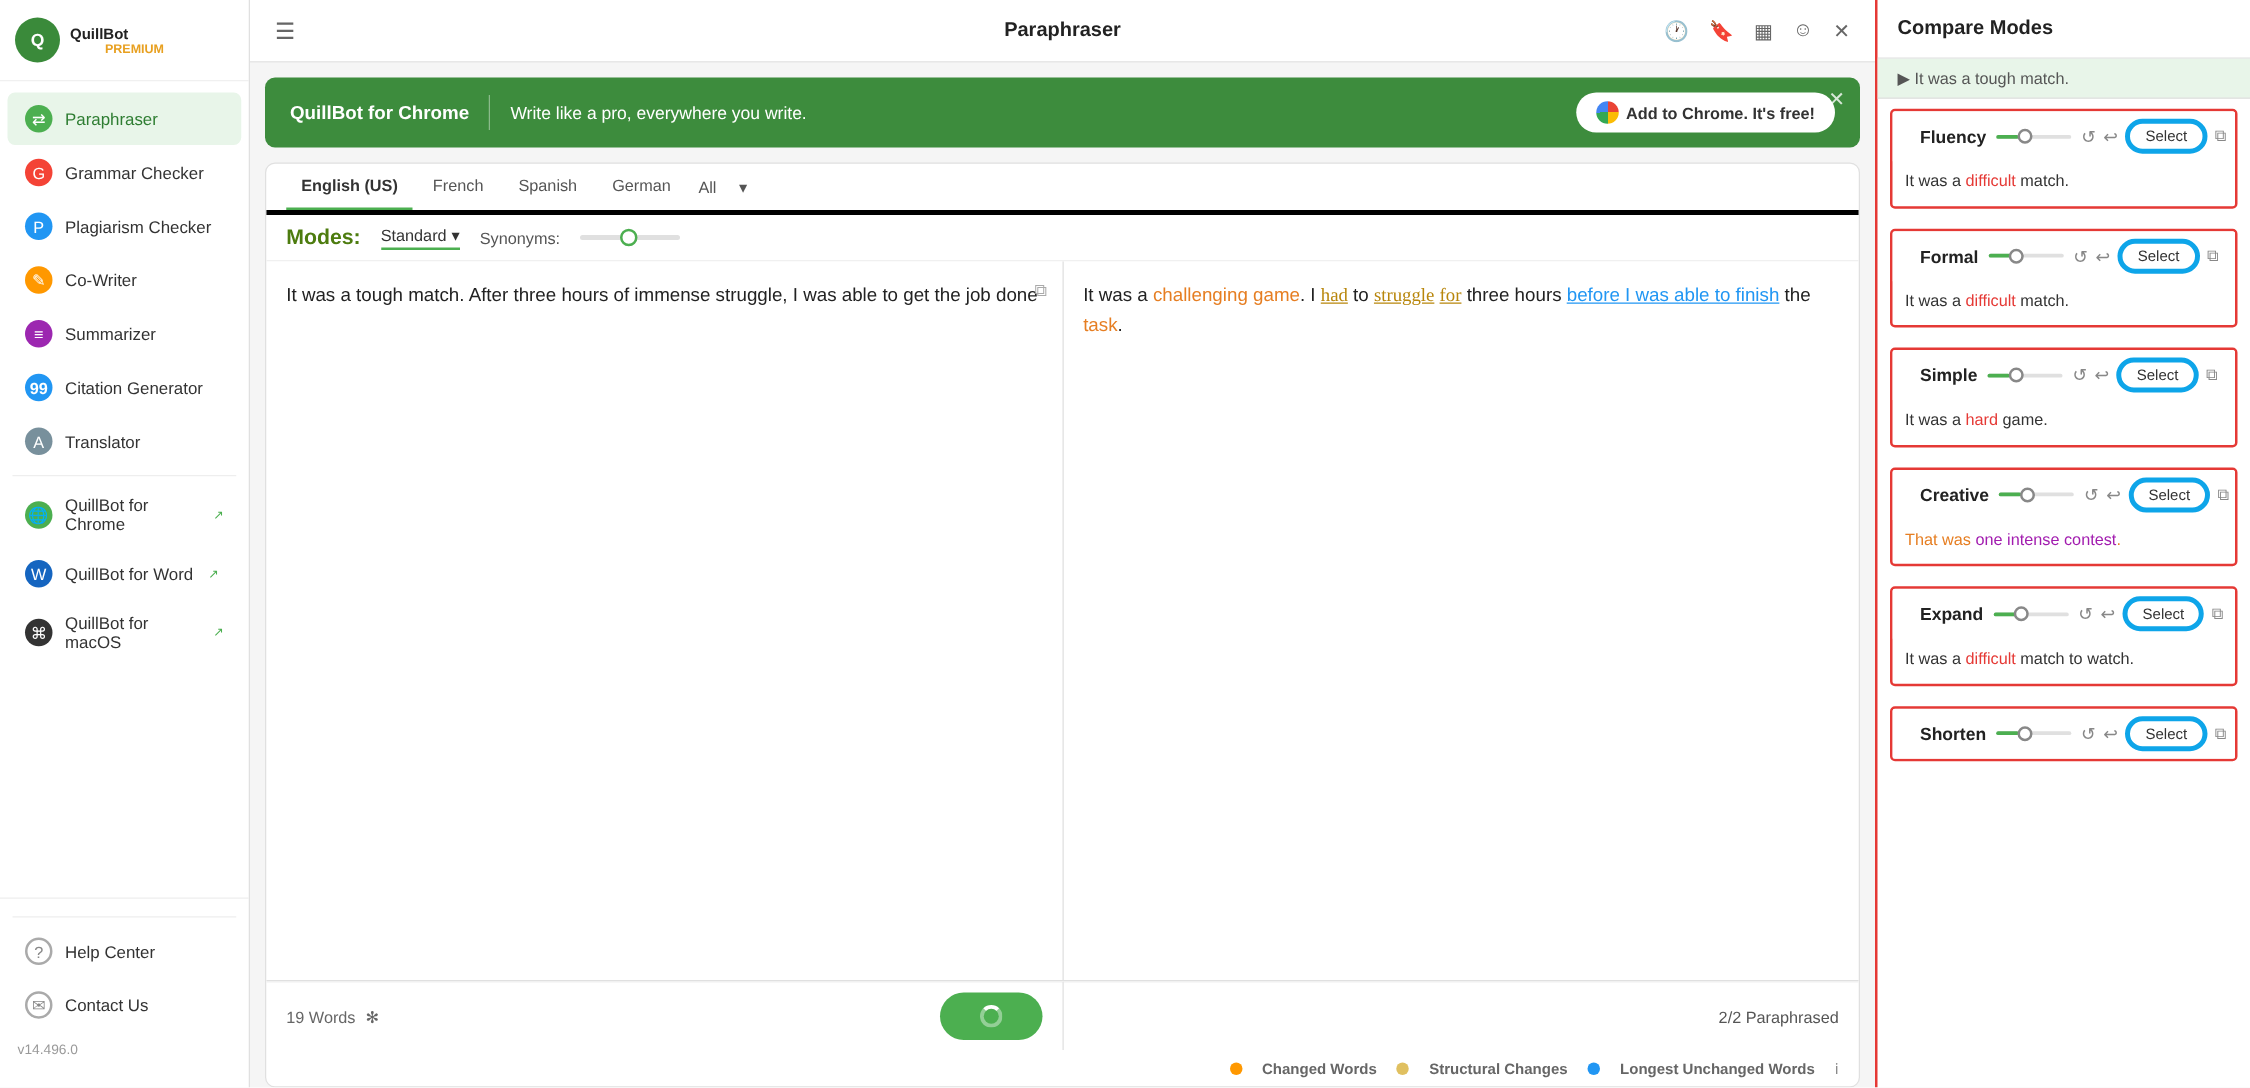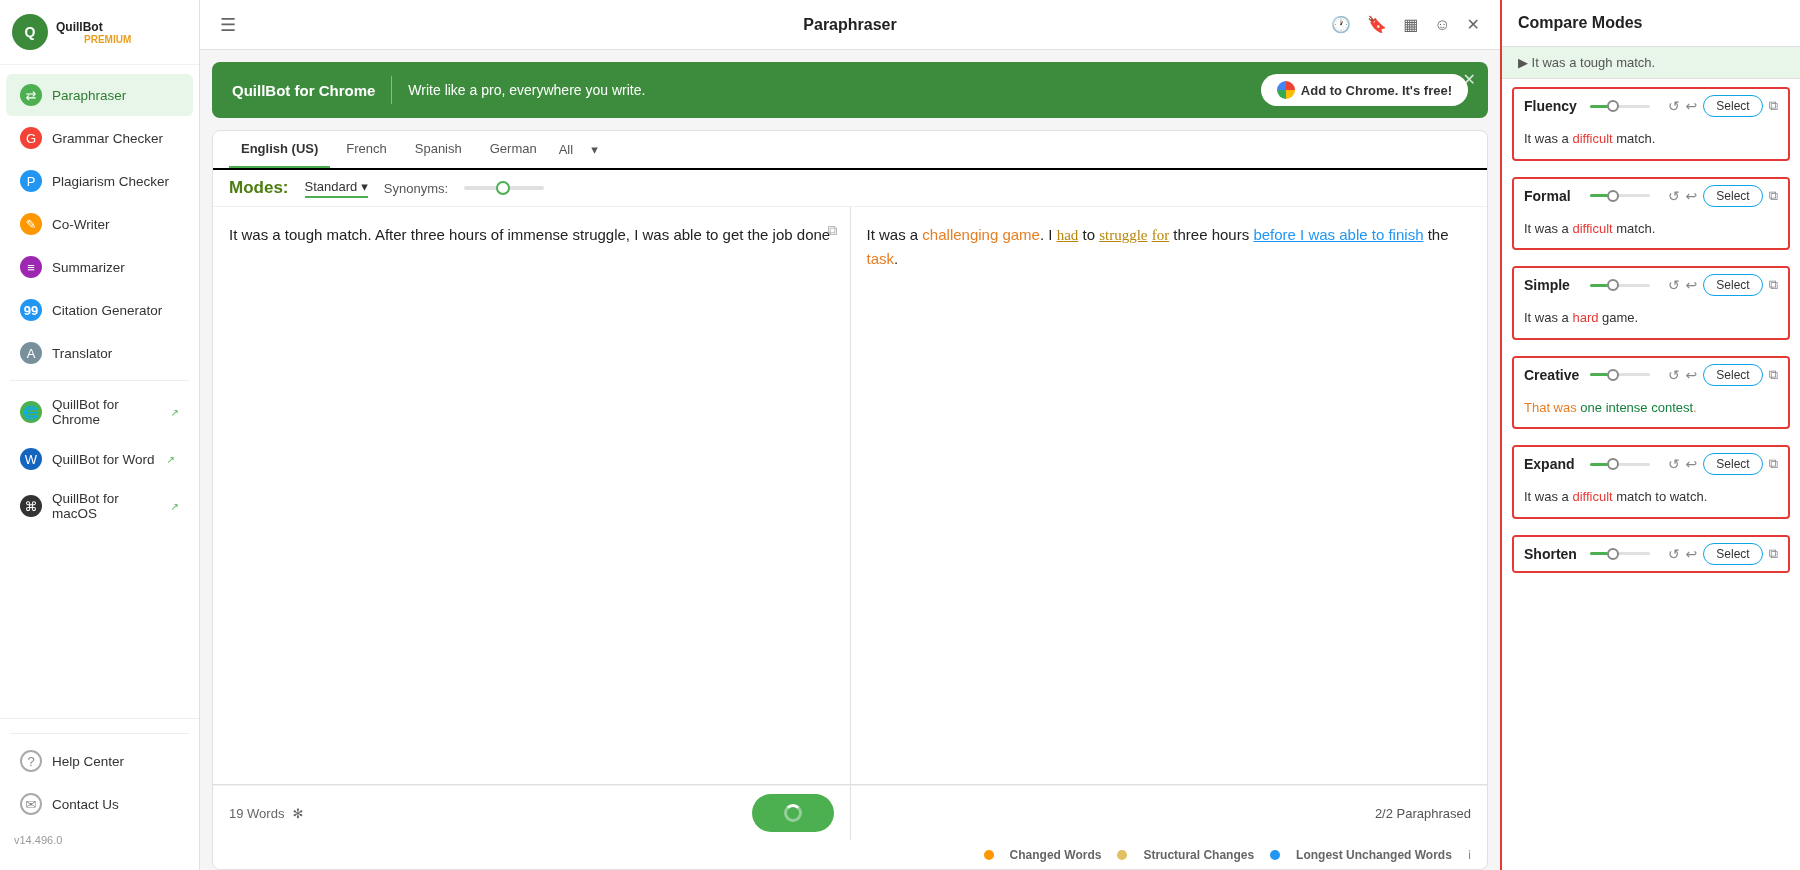--- a/index.html
+++ b/index.html
@@ -212,21 +212,21 @@
       border-radius: 8px;
       border: 1px solid #e0e0e0;
       flex: 1;
       display: flex;
       flex-direction: column;
       overflow: hidden;
     }
     .lang-tabs {
       display: flex;
       align-items: center;
-      border-bottom: 2px solid #000000;
+      border-bottom: 4px solid #000000;
       padding: 0 16px;
       gap: 4px;
     }
     .lang-tab {
       padding: 10px 12px;
       font-size: 13px;
       color: #555;
       cursor: pointer;
       border-bottom: 2px solid transparent;
     }
@@ -411,21 +411,21 @@
 
     .mode-card {
       border: 2px solid #e53935;
       border-radius: 4px;
       margin: 8px 10px;
       overflow: hidden;
     }
     .mode-card-header {
       display: flex;
       align-items: center;
-      padding: 6px 10px;
+      padding: 6px 22px;
       background: #fff;
       gap: 8px;
     }
     .mode-card-name {
       font-size: 14px;
       font-weight: 600;
       color: #222;
       flex: 1;
     }
     .mode-slider-mini {
@@ -462,41 +462,41 @@
       align-items: center;
       gap: 6px;
       margin-left: auto;
     }
     .action-icon {
       cursor: pointer;
       color: #888;
       font-size: 14px;
     }
     .select-btn {
-      border: 1px solid #0ea5e9;
+      border: 4px solid #0ea5e9;
       background: white;
       border-radius: 14px;
       padding: 3px 12px;
       font-size: 12px;
       cursor: pointer;
       color: #333;
     }
     .copy-small {
       cursor: pointer;
       color: #888;
       font-size: 13px;
     }
     .mode-card-body {
       padding: 6px 10px 10px;
       font-size: 13px;
       color: #333;
       line-height: 1.5;
     }
     .mode-highlight-red { color: #e53935; font-weight: 500; }
-    .mode-highlight-orange { color: #15803d; }
+    .mode-highlight-orange { color: #a21caf; }
 
     .spinner {
       display: inline-block;
       width: 18px;
       height: 18px;
       border: 3px solid rgba(255,255,255,0.4);
       border-top: 3px solid white;
       border-radius: 50%;
       animation: spin 0.8s linear infinite;
     }

